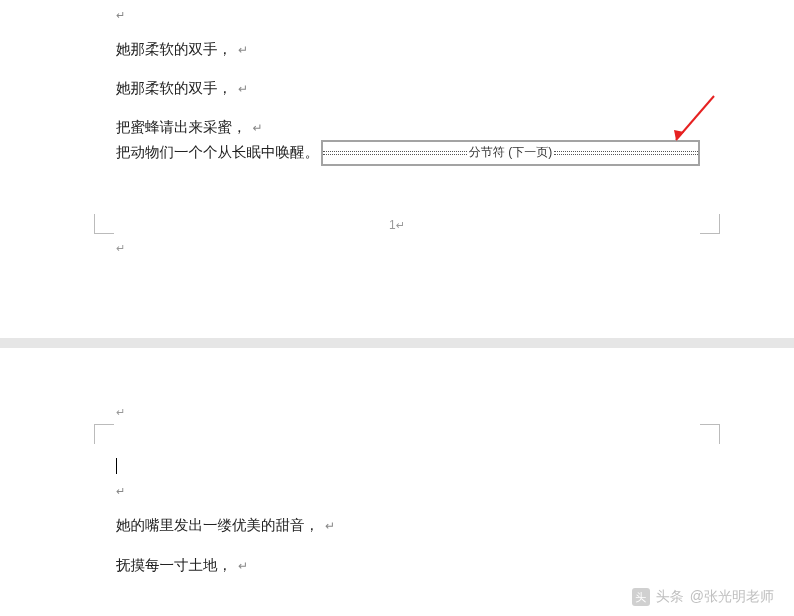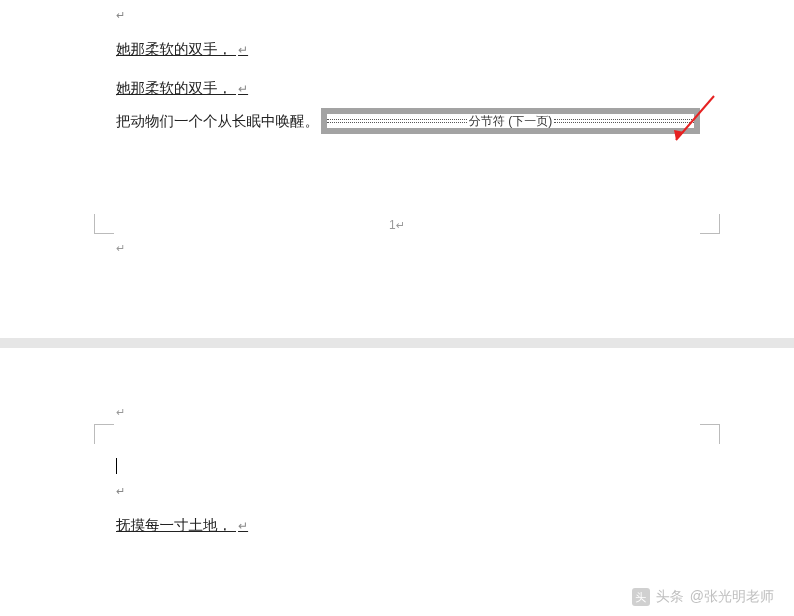--- a/index.html
+++ b/index.html
@@ -24,39 +24,38 @@
   .para-mark {
     font-size: 11px;
     color: #888;
     line-height: 1;
   }
   .line {
     line-height: 1.6;
     margin-top: 16px;
     font-size: 14.5px;
     color: #222;
-    text-decoration: underline;
   }
   .comma-mark {
     color: #888;
     font-size: 12px;
     margin-left: 2px;
   }
   .section-break-row {
     display: flex;
     align-items: center;
-    margin-top: 8px;
+    margin-top: 0;
   }
   .section-text {
     font-size: 14.5px;
     color: #222;
     white-space: nowrap;
   }
   .break-box {
-    border: 6px solid #a3a3a3;
+    border: 2px solid #a3a3a3;
     height: 26px;
     flex: 1;
     margin-left: 2px;
     display: flex;
     align-items: center;
     position: relative;
   }
   .break-inner {
     width: 100%;
     height: 12px;
@@ -142,20 +141,24 @@
   <div class="content-area">
     <div style="height:6px;"></div>
     <span class="para-mark">↵</span>
 
     <div class="line">
       <span>她那柔软的双手，</span>
       <span class="comma-mark">↵</span>
     </div>
     <div class="line">
       <span>她那柔软的双手，</span>
+      <span class="comma-mark">↵</span>
+    </div>
+    <div class="line">
+      <span>把蜜蜂请出来采蜜，</span>
       <span class="comma-mark">↵</span>
     </div>
 
     <div class="section-break-row">
       <span class="section-text">把动物们一个个从长眠中唤醒。</span>
       <div class="break-box">
         <div class="break-inner">
           <span class="dots"></span>
           <span class="break-label">分节符 (下一页)</span>
           <span class="dots"></span>
@@ -191,20 +194,24 @@
   <div class="content-area" style="padding-top:106px;">
     <div style="line-height:1.6;">
       <span class="cursor-line"></span>
       <span></span>
     </div>
 
     <div style="height:6px;"></div>
     <span class="para-mark">↵</span>
 
     <div class="line">
+      <span>她的嘴里发出一缕优美的甜音，</span>
+      <span class="comma-mark">↵</span>
+    </div>
+    <div class="line">
       <span>抚摸每一寸土地，</span>
       <span class="comma-mark">↵</span>
     </div>
   </div>
 </div>
 
 <div class="watermark">
   <span class="wm-icon">头</span>
   <span>头条</span>
   <span>@张光明老师</span>

